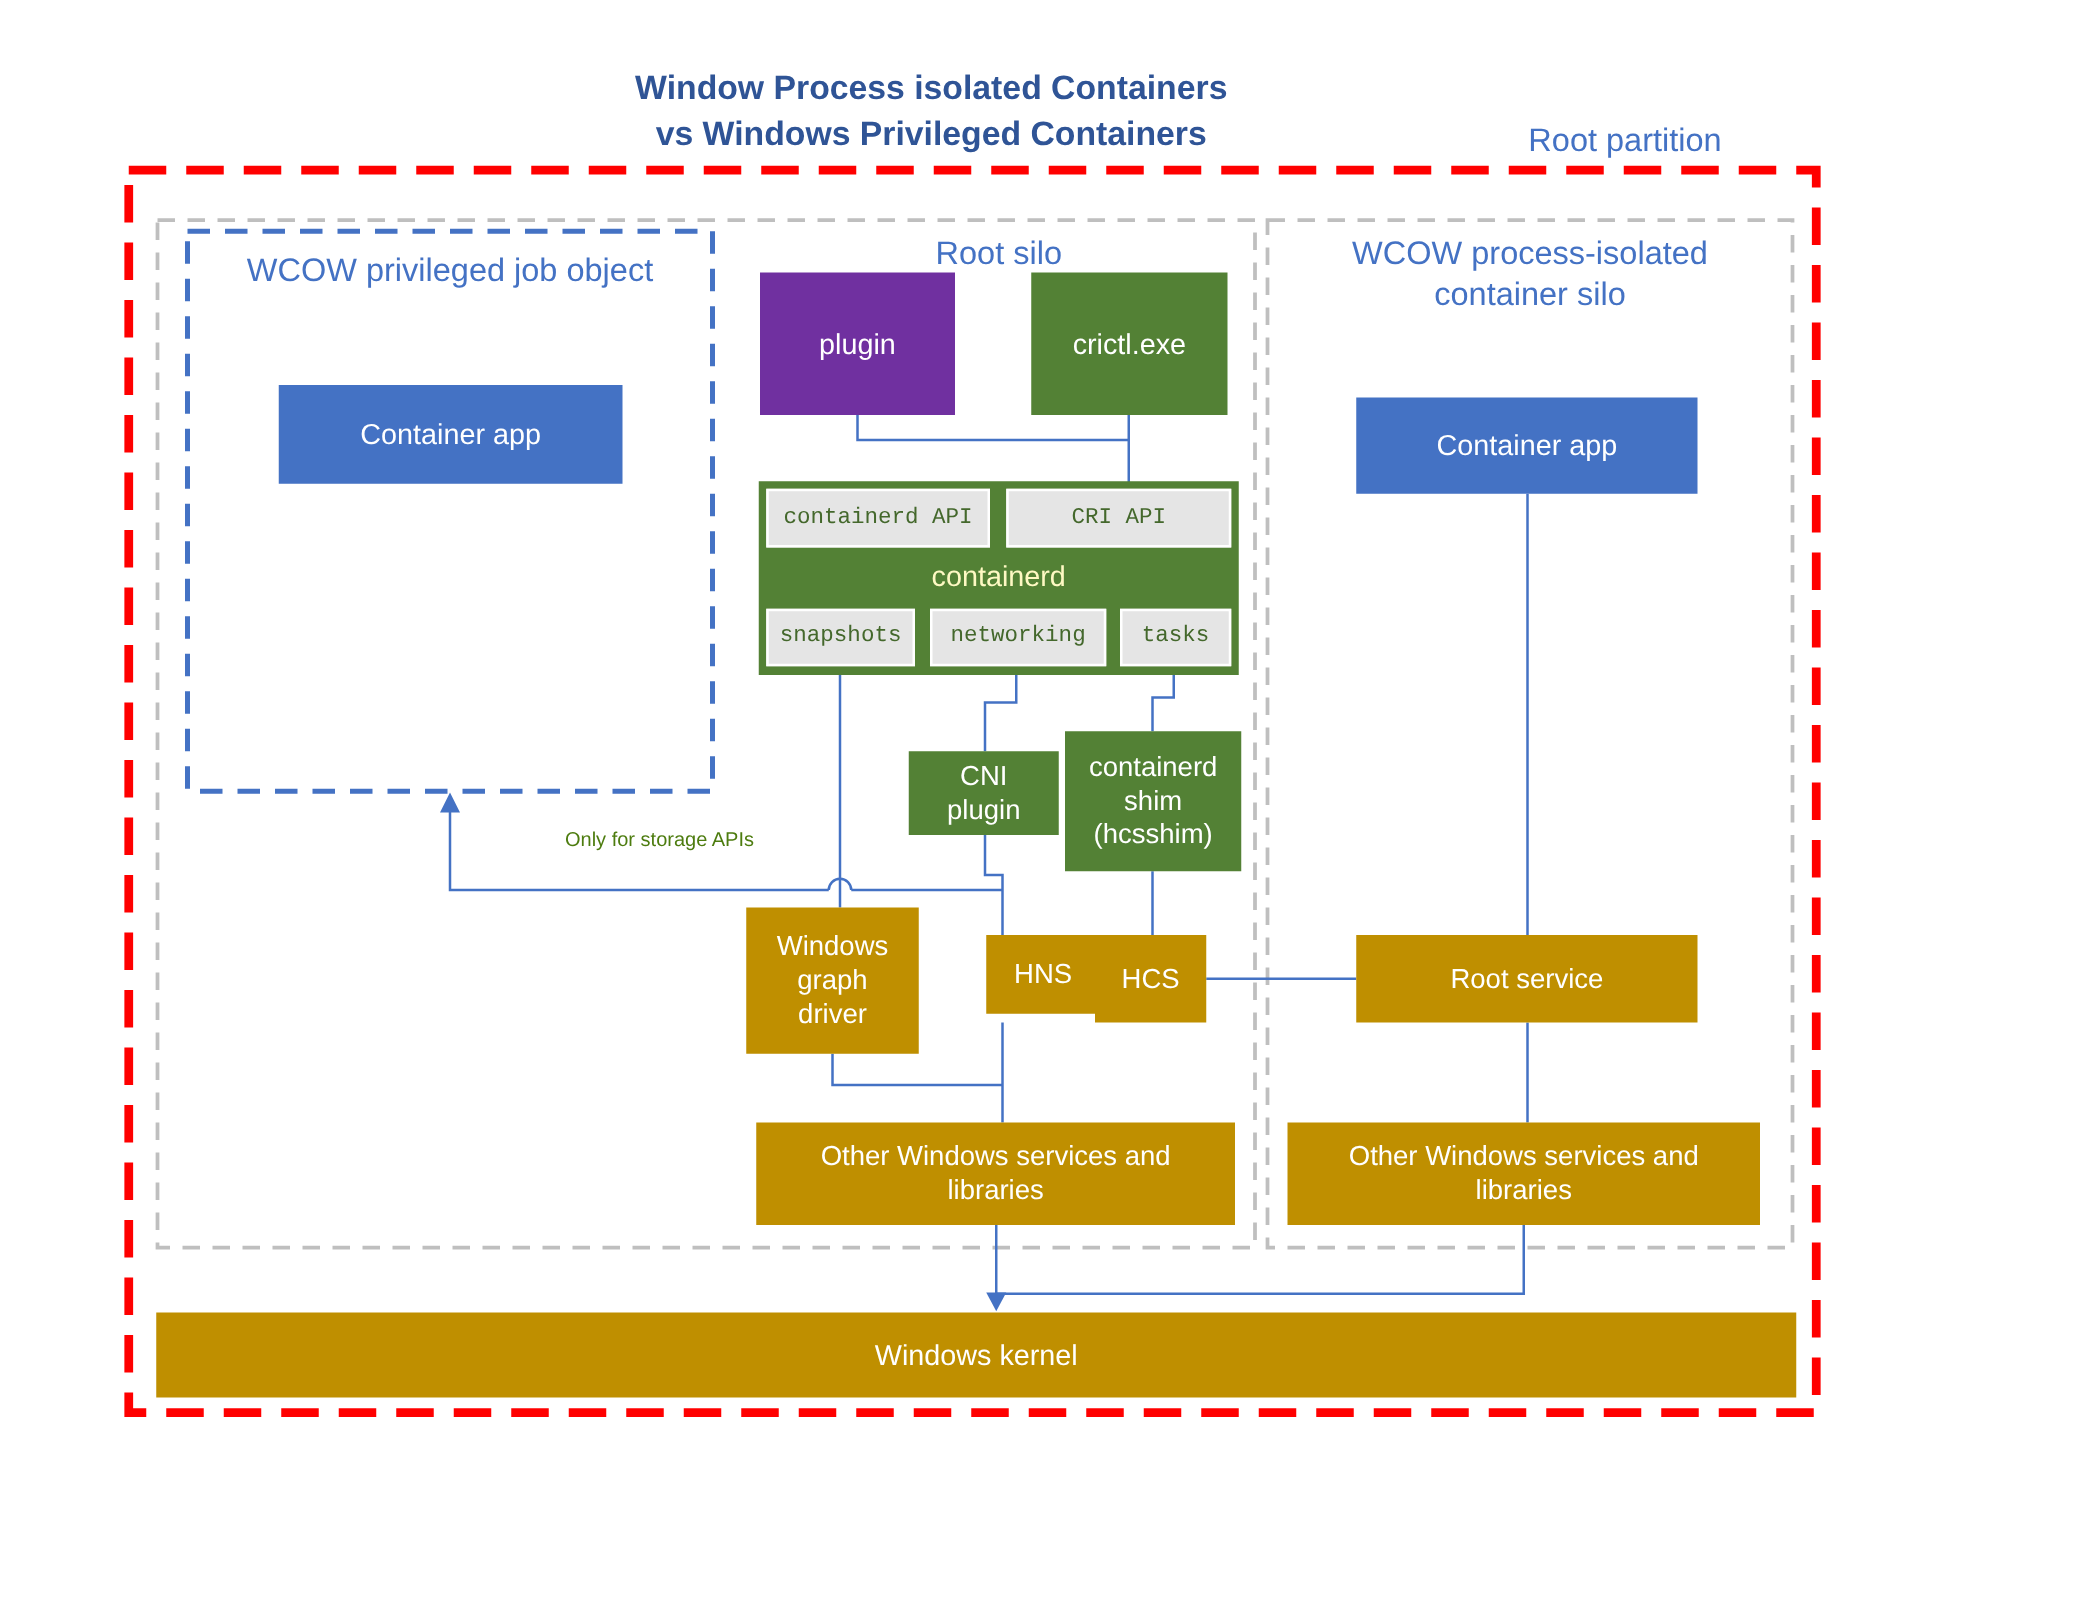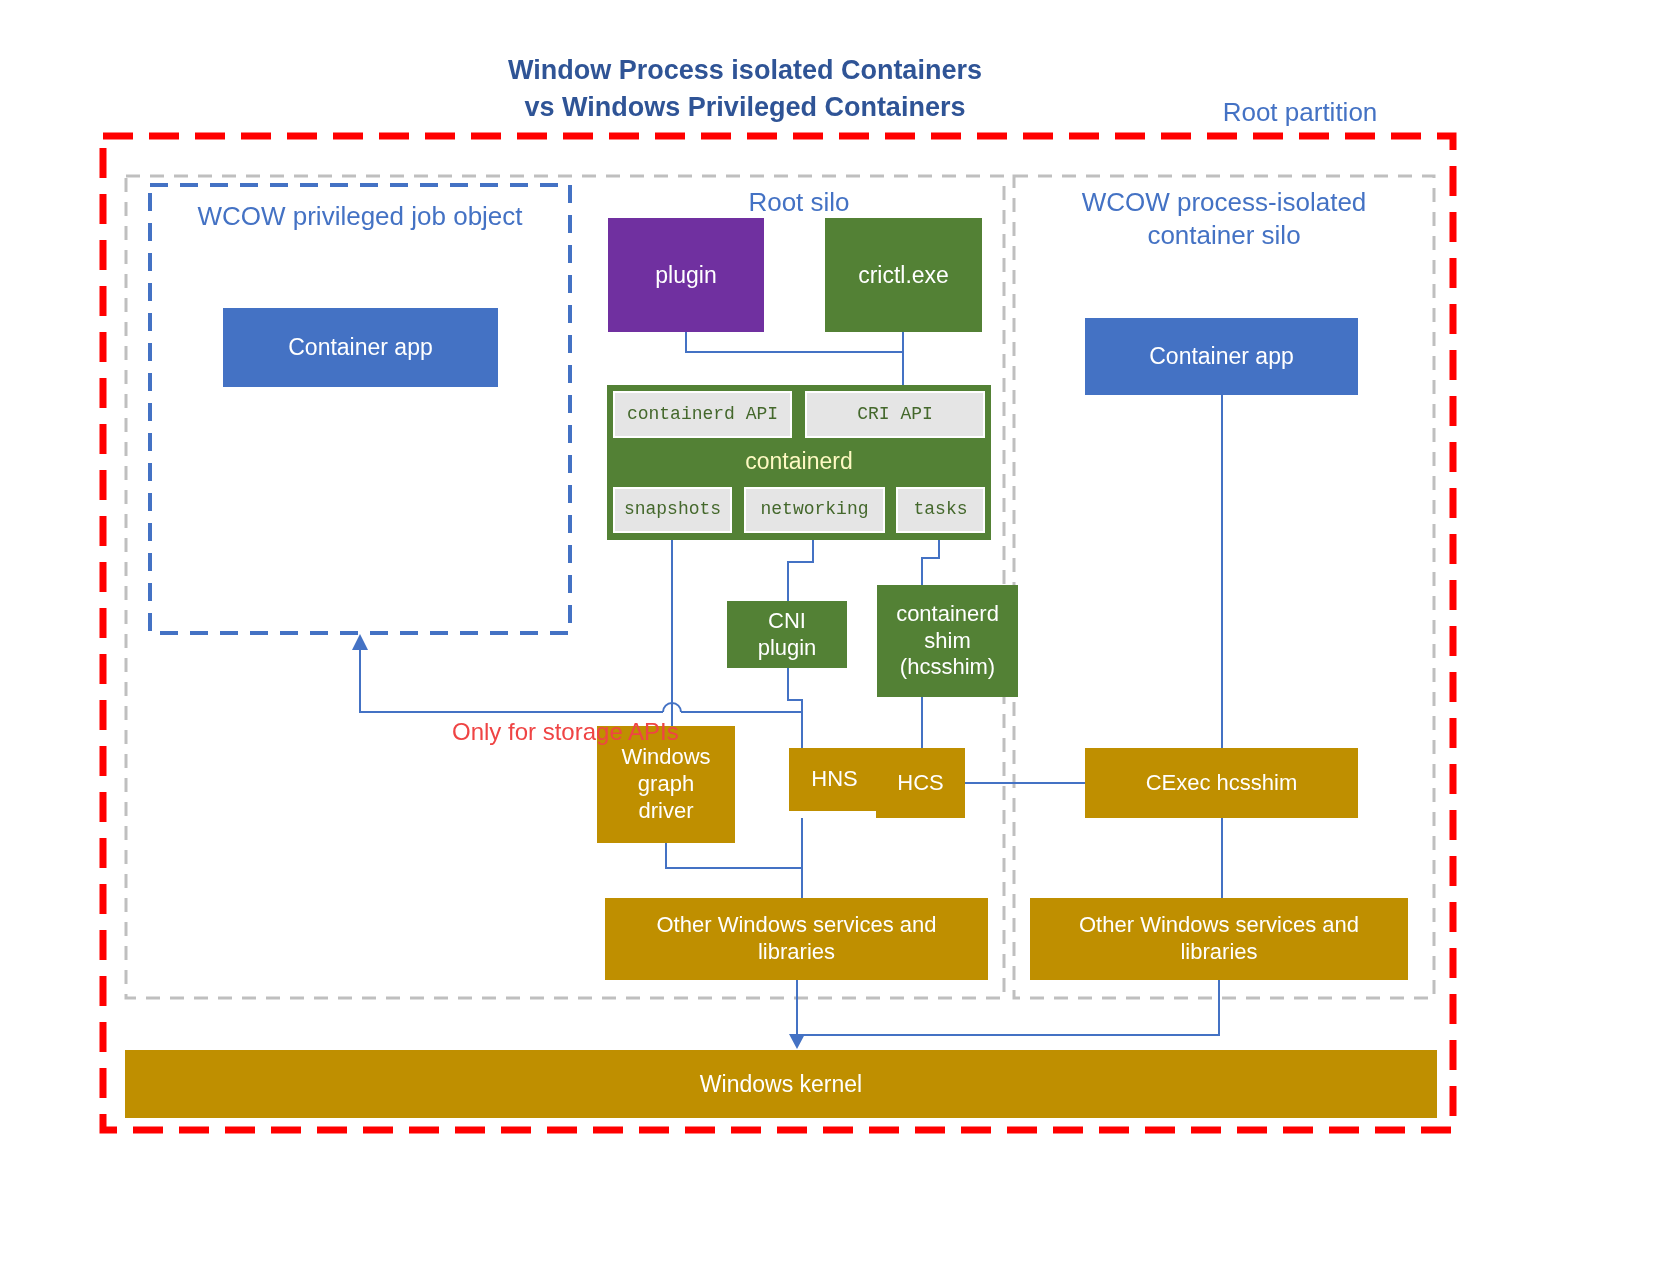--- a/index.html
+++ b/index.html
@@ -23,21 +23,21 @@
   }
   .seclabel {
     position:absolute; color:#4472C4; font-size:26px; text-align:center;
     line-height:1.25; z-index:2;
   }
   .title {
     position:absolute; left:395px; top:52px; width:700px; text-align:center;
     color:#2F5496; font-size:27px; font-weight:bold; line-height:37px; z-index:2;
   }
   .note {
-    position:absolute; left:452px; top:718px; color:#ef4444; font-size:24px;
+    position:absolute; left:452px; top:664px; color:#4d7c0f; font-size:16px;
     white-space:nowrap; z-index:2;
   }
   svg.overlay { position:absolute; left:0; top:0; z-index:1; }
   .grp { position:absolute; box-sizing:border-box; z-index:2; }
 </style>
 </head>
 <body>
 
 <div class="canvas">
 
@@ -94,33 +94,33 @@
     <div class="inner" style="left:6px; top:6px; width:179px; height:47px;">containerd API</div>
     <div class="inner" style="left:198px; top:6px; width:180px; height:47px;">CRI API</div>
     <div style="position:absolute; left:0; top:62px; width:100%; text-align:center; color:#fef9c3; font-size:23px;">containerd</div>
     <div class="inner" style="left:6px; top:102px; width:119px; height:46px;">snapshots</div>
     <div class="inner" style="left:137px; top:102px; width:141px; height:46px;">networking</div>
     <div class="inner" style="left:289px; top:102px; width:89px; height:46px;">tasks</div>
   </div>
 
   <div class="box green" style="left:727px; top:601px; width:120px; height:67px; padding:0 22px; font-size:22px;">CNI plugin</div>
 
-  <div class="box green" style="left:852px; top:585px; width:141px; height:112px; padding:0 10px; font-size:22px;margin-left:25px;">containerd shim (hcsshim)</div>
+  <div class="box green" style="left:852px; top:585px; width:141px; height:112px; padding:0 10px; font-size:22px;">containerd shim (hcsshim)</div>
 
   <div class="box gold" style="left:597px; top:726px; width:138px; height:117px; padding:0 18px; font-size:22px;">Windows graph driver</div>
 
   <div class="box gold" style="left:757px; top:748px; width:91px; height:63px; font-size:22px;margin-left:32px;">HNS</div>
 
   <div class="box gold" style="left:876px; top:748px; width:89px; height:70px; font-size:22px;">HCS</div>
 
   <div class="box gold" style="left:605px; top:898px; width:383px; height:82px; padding:0 40px; font-size:22px;">Other Windows services and libraries</div>
 
   <div class="note">Only for storage APIs</div>
 
   <div class="box blue" style="left:1085px; top:318px; width:273px; height:77px;">Container app</div>
 
-  <div class="box gold" style="left:1085px; top:748px; width:273px; height:70px; font-size:22px;">CExec hcsshim</div>
+  <div class="box gold" style="left:1085px; top:748px; width:273px; height:70px; font-size:22px;">Root service</div>
 
   <div class="box gold" style="left:1030px; top:898px; width:378px; height:82px; padding:0 40px; font-size:22px;">Other Windows services and libraries</div>
 
   <div class="box gold" style="left:125px; top:1050px; width:1312px; height:68px;">Windows kernel</div>
 
 </div>
 
 </body></html>

